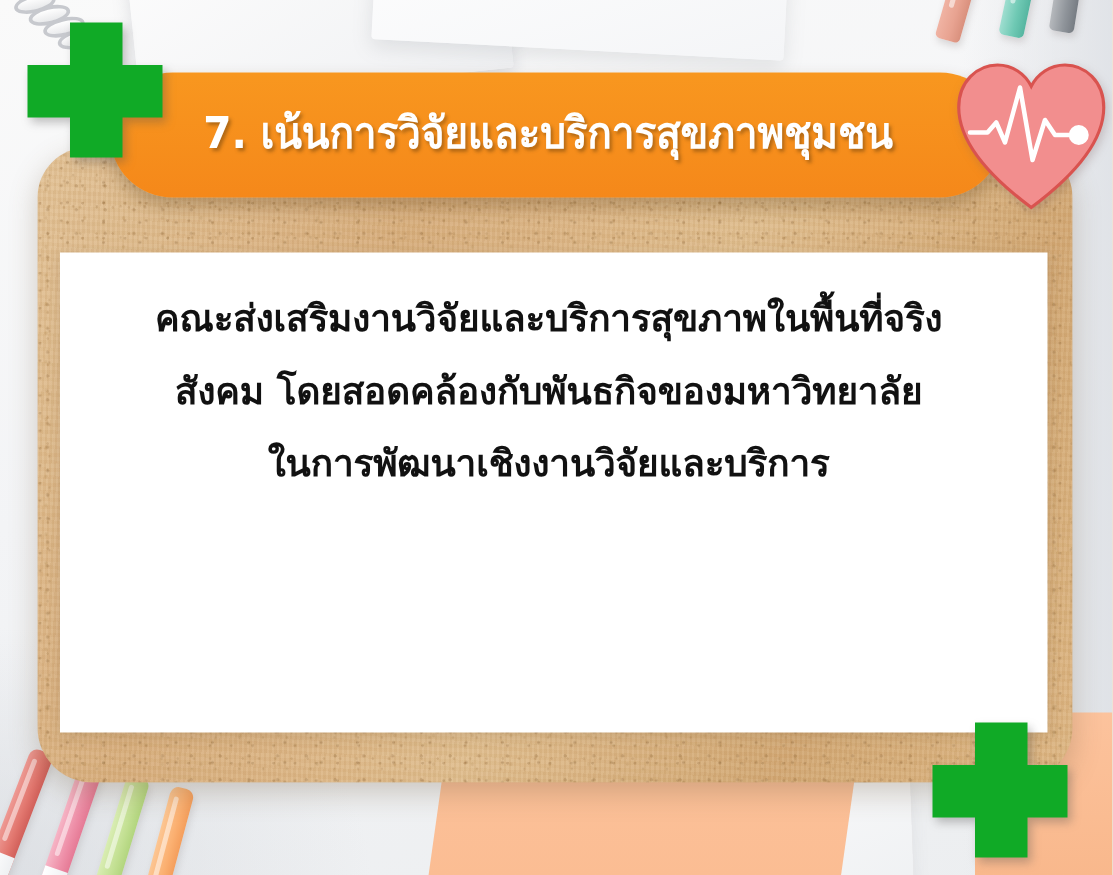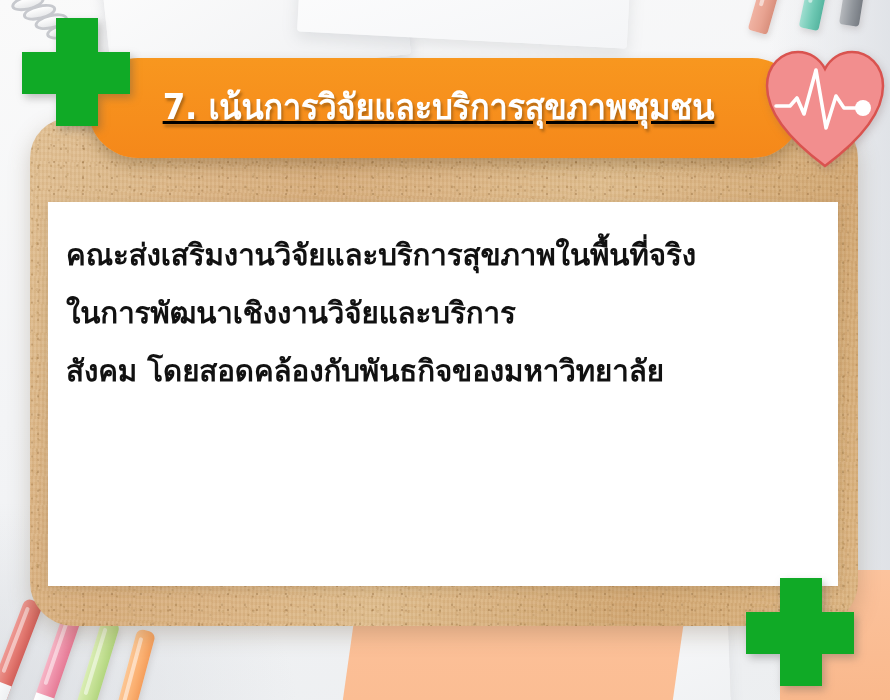--- a/index.html
+++ b/index.html
@@ -162,21 +162,20 @@
   
   .title-banner {
     position: absolute;
     left: 88px; top: 58px;
     width: 714px; height: 100px;
     background: linear-gradient(180deg, #f8971f 0%, #f5881a 100%);
     border-radius: 50px;
     box-shadow: 0 7px 14px rgba(90,60,20,0.30);
     display: flex;
     align-items: center;
-    text-decoration: underline;
   }
   .title-text {
     width: 100%;
     text-align: center;
     padding: 0 34px 0 20px;
     color: #ffffff;
     font-family: "DejaVu Sans", "Liberation Sans", sans-serif;
     font-size: 35px;
     font-weight: 700;
     line-height: 1.12;
@@ -221,20 +220,21 @@
     box-shadow: 0 3px 10px rgba(110,90,60,0.18);
   }
   .body-text {
     padding: 24px 26px 0 18px;
     color: #111111;
     font-family: "DejaVu Sans", "Liberation Sans", sans-serif;
     font-size: 29.5px;
     font-weight: 700;
     line-height: 58px;
     letter-spacing: -0.1px;
+    text-align: center;
   }
   .body-line { white-space: nowrap; }
 </style>
 </head>
 <body>
 
 <div class="slide">
 
   <div class="desk-bg"></div>
   <div class="desk-paper-1"></div>
@@ -279,22 +279,22 @@
     <div class="shine"></div>
   </div>
 
   <div class="corkboard">
     <div class="cork-grain"></div>
   </div>
 
   <div class="content-card">
     <div class="body-text">
       <div class="body-line">คณะส่งเสริมงานวิจัยและบริการสุขภาพในพื้นที่จริง</div>
+      <div class="body-line">สังคม โดยสอดคล้องกับพันธกิจของมหาวิทยาลัย</div>
       <div class="body-line">ในการพัฒนาเชิงงานวิจัยและบริการ</div>
-      <div class="body-line">สังคม โดยสอดคล้องกับพันธกิจของมหาวิทยาลัย</div>
     </div>
   </div>
 
   <div class="title-banner">
     <div class="title-text">7. เน้นการวิจัยและบริการสุขภาพชุมชน</div>
   </div>
 
   <div class="heart-badge">
     <svg width="122" height="124" viewBox="0 0 122 124" xmlns="http://www.w3.org/2000/svg">
       <path d="M61 118 C 18 86, 3 60, 3 38 C 3 17, 18 4, 34 4 C 46 4, 56 11, 61 21 C 66 11, 76 4, 88 4 C 104 4, 119 17, 119 38 C 119 60, 104 86, 61 118 Z" fill="#f28e8e" stroke="#d9534f" stroke-width="2.5"></path>

